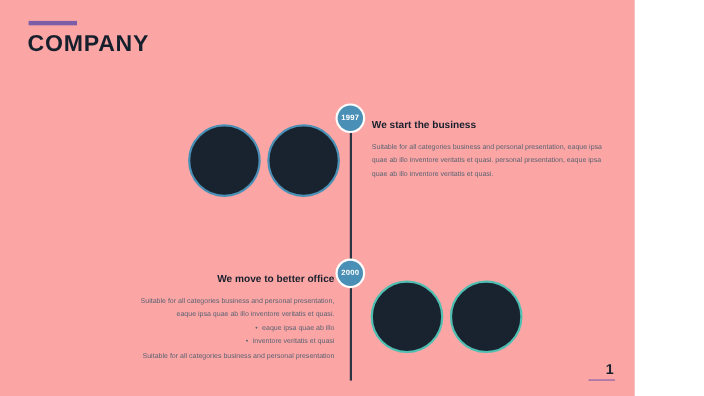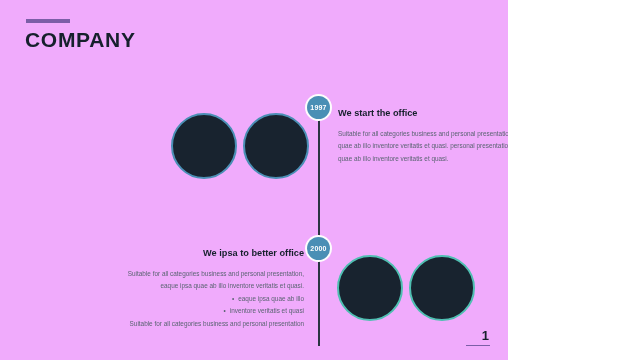--- a/index.html
+++ b/index.html
@@ -8,23 +8,23 @@
   }
   body {
     width: 640px;
     height: 360px;
     background: #ffffff;
     font-family: "Liberation Sans", sans-serif;
     overflow: hidden;
   }
   .slide {
     position: relative;
-    width: 508px;
+    width: 577px;
     height: 360px;
-    background: #f0abfc;
+    background: #fca5a5;
     overflow: hidden;
   }
 
   
   .title-rule {
     position: absolute;
     left: 26px;
     top: 19px;
     width: 44px;
     height: 4px;
@@ -161,26 +161,26 @@
   <div class="timeline-axis"></div>
 
   <div class="year-marker marker-1">
     <span>1997</span>
   </div>
   <div class="year-marker marker-2">
     <span>2000</span>
   </div>
 
   <div class="block block-right">
-    <h3>We start the office</h3>
+    <h3>We start the business</h3>
     <p>Suitable for all categories business and personal presentation, eaque ipsa quae ab illo inventore veritatis et quasi. personal presentation, eaque ipsa quae ab illo inventore veritatis et quasi.</p>
   </div>
 
   <div class="block block-left">
-    <h3>We ipsa to better office</h3>
+    <h3>We move to better office</h3>
     <p>Suitable for all categories business and personal presentation,</p>
     <p>eaque ipsa quae ab illo inventore veritatis et quasi.</p>
     <ul>
       <li>eaque ipsa quae ab illo</li>
       <li>inventore veritatis et quasi</li>
     </ul>
     <p>Suitable for all categories business and personal presentation</p>
   </div>
 
   <div class="circle ring-blue c1"></div>

